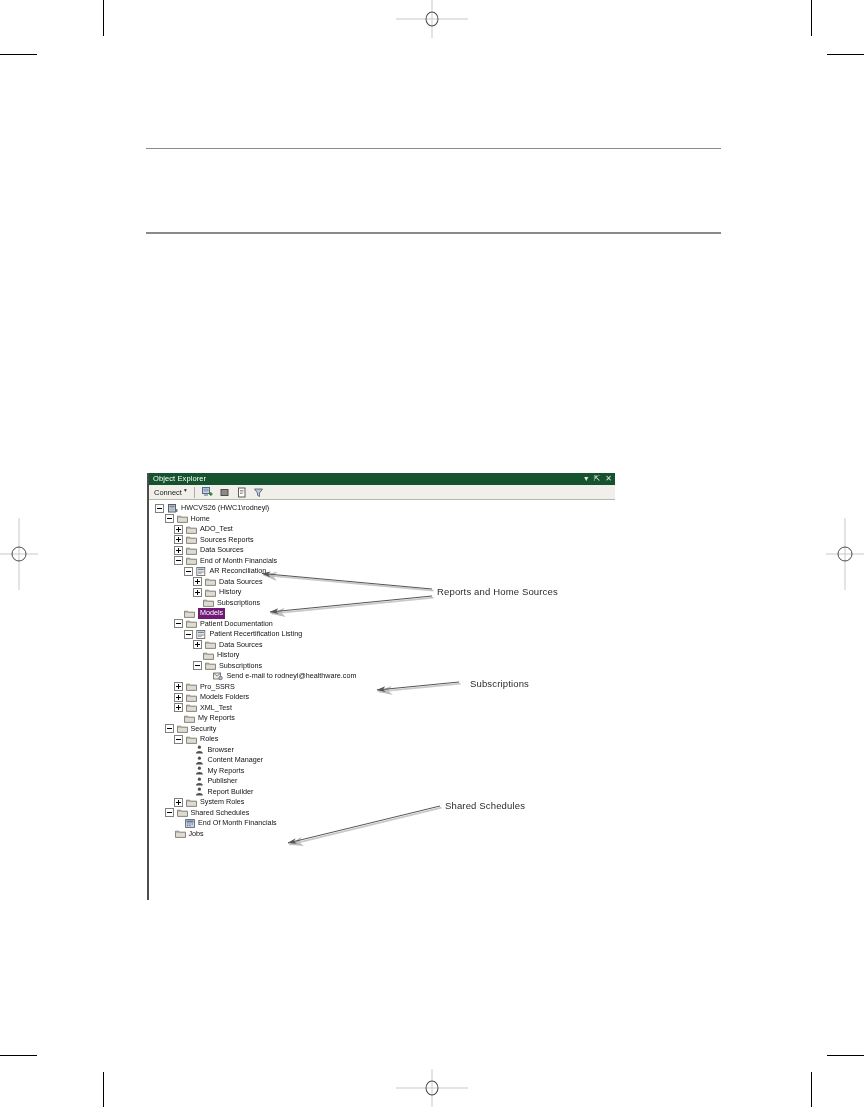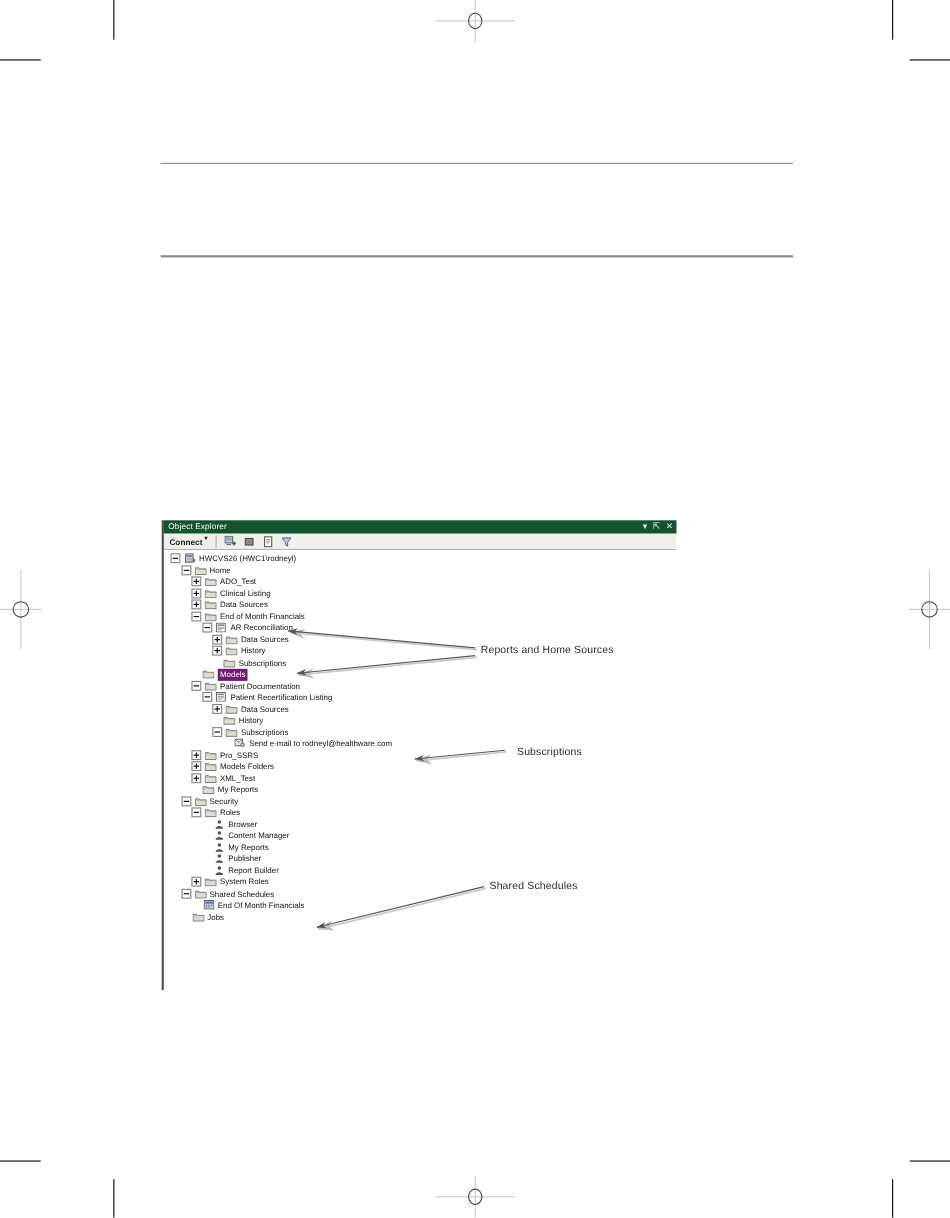--- a/index.html
+++ b/index.html
@@ -79,21 +79,20 @@
     padding: 0 4px;
     box-sizing: border-box;
     gap: 4px;
   }
   .tb-connect {
     font-size: 7.5px;
     color: #1a1a1a;
     display: flex; align-items: flex-start; gap: 2px;
     white-space: nowrap;
     padding: 0 1px;
-    font-weight: bold;
   }
   .tb-caret { font-size: 5.5px; line-height: 1; }
   .tb-sep {
     width: 1px; height: 11px; background: #b0ada5; margin: 0 2px;
   }
   .tb-icon {
     width: 13px; height: 13px;
     display: inline-flex; align-items: center; justify-content: center;
   }
 
@@ -103,21 +102,21 @@
     font-size: 7.2px;
     color: #111;
     background: #fff;
     height: calc(100% - 27px);
     box-sizing: border-box;
     overflow: hidden;
   }
 
   .tnode {
     display: flex;
-    align-items: flex-start;
+    align-items: center;
     height: 10.5px;
     white-space: nowrap;
     line-height: 10.5px;
   }
   .tw {  
     width: 9px; height: 9px;
     display: inline-flex; align-items: center; justify-content: center;
     flex: 0 0 9px;
     margin-right: 1px;
   }
@@ -274,21 +273,21 @@
         <span class="tlabel">ADO_Test</span>
       </div>
       <div class="tnode" style="padding-left: 19px;">
         <span class="tw has-box plus"></span>
         <span class="ticon">
           <svg width="11" height="9" viewBox="0 0 11 9">
             <path d="M0.5 2.2 h3.3 l0.9 1 h5.8 v5.2 h-10 Z" fill="#dedbd1" stroke="#6f6c63" stroke-width="0.8"></path>
             <path d="M0.5 3.4 h9.9" stroke="#9b988f" stroke-width="0.6"></path>
           </svg>
         </span>
-        <span class="tlabel">Clinical Listing</span>
+        <span class="tlabel">Sources Reports</span>
       </div>
       <div class="tnode" style="padding-left: 19px;">
         <span class="tw has-box plus"></span>
         <span class="ticon">
           <svg width="11" height="9" viewBox="0 0 11 9">
             <path d="M0.5 2.2 h3.3 l0.9 1 h5.8 v5.2 h-10 Z" fill="#dedbd1" stroke="#6f6c63" stroke-width="0.8"></path>
             <path d="M0.5 3.4 h9.9" stroke="#9b988f" stroke-width="0.6"></path>
           </svg>
         </span>
         <span class="tlabel">Data Sources</span>

